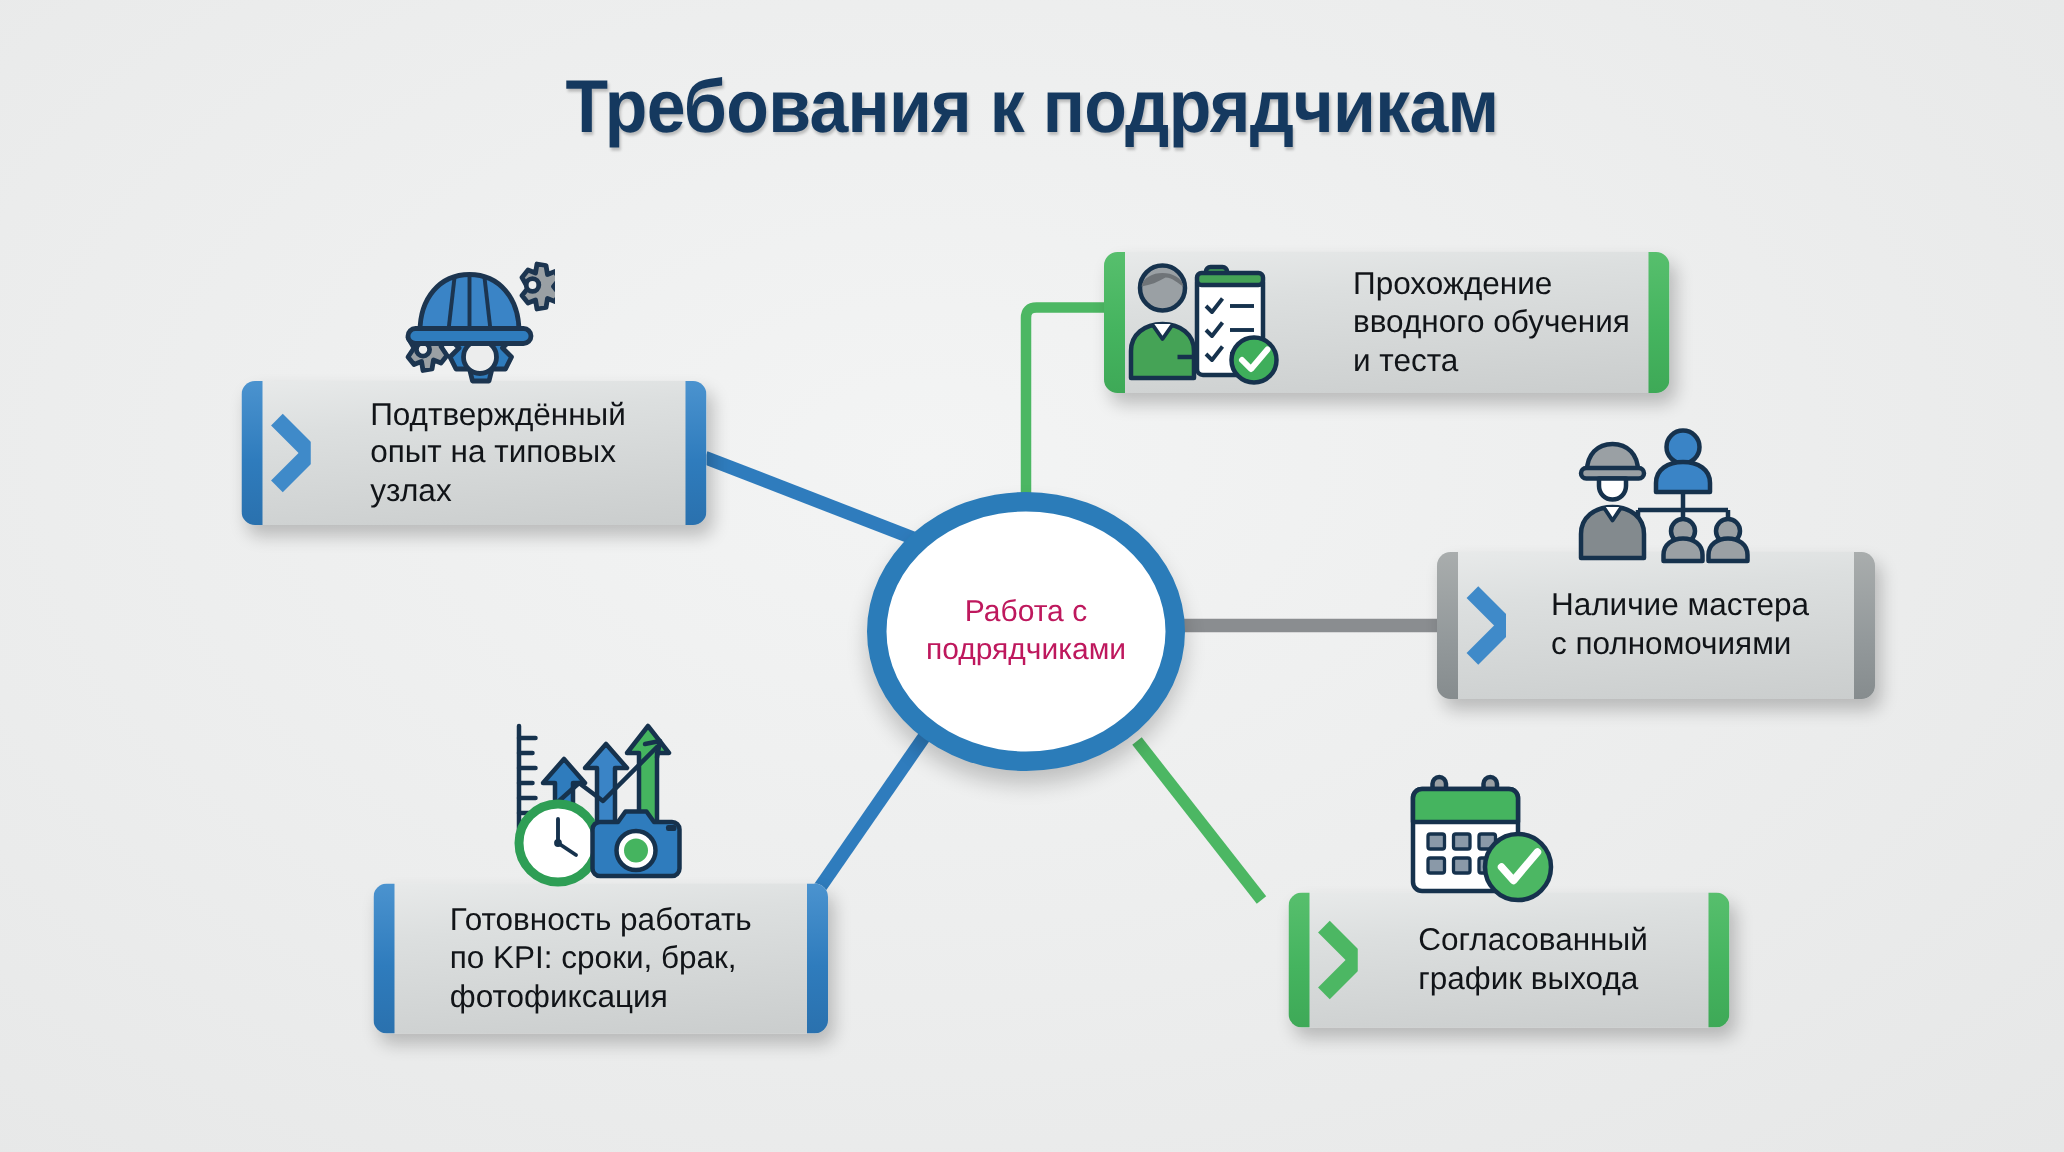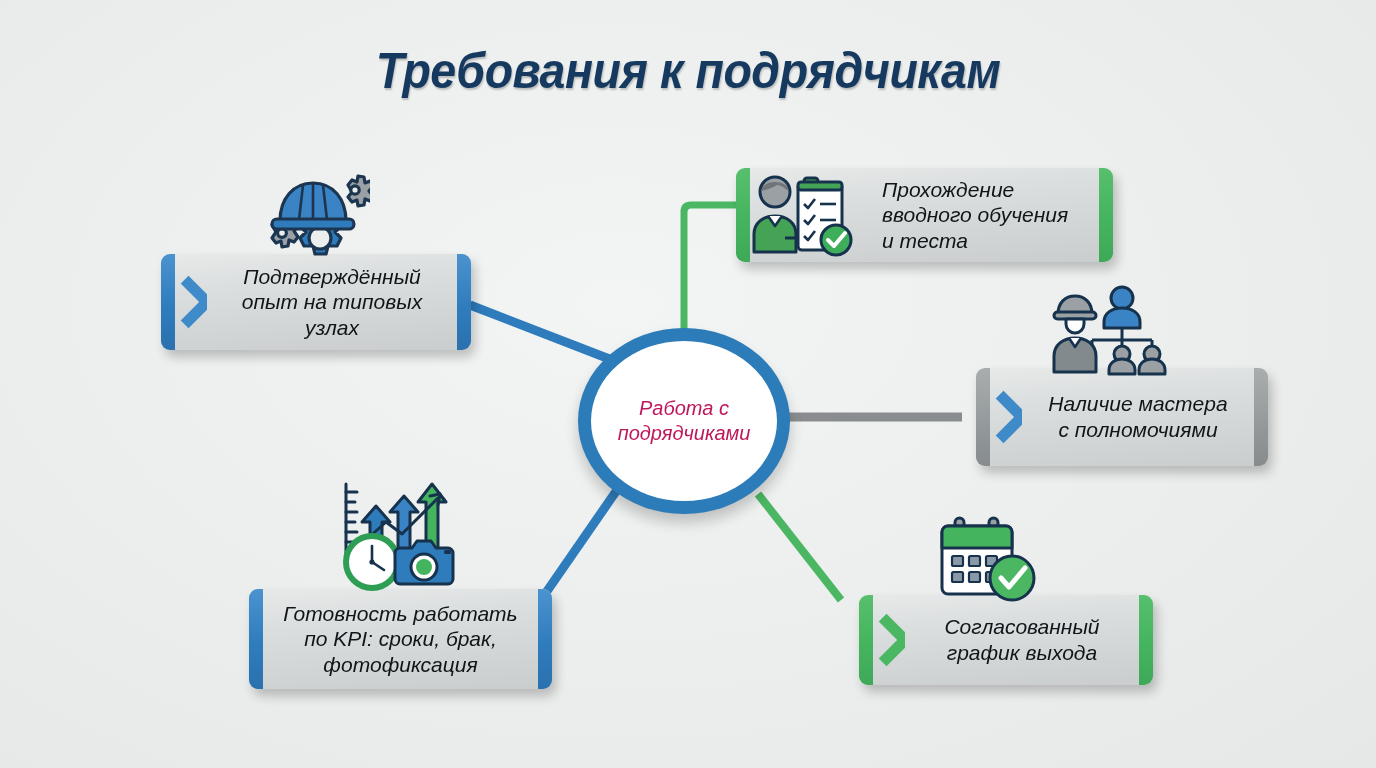--- a/index.html
+++ b/index.html
@@ -13,21 +13,20 @@
     overflow: hidden;
     background: radial-gradient(ellipse at 45% 40%, #f3f4f4 0%, #eceded 55%, #e6e7e7 100%);
     font-family: "Liberation Sans", sans-serif;
     position: relative;
   }
   #stage {
     position: absolute;
     inset: 0;
     width: 1376px;
     height: 724px;
-    font-style: italic;
   }
 
   
   .title {
     position: absolute;
     left: 0;
     top: 42px;
     width: 1376px;
     text-align: center;
     font-size: 50px;
@@ -114,27 +113,27 @@
     flex: 1 1 auto;
     display: flex;
     align-items: center;
     justify-content: center;
     padding: 6px 12px;
   }
   .node-text {
     font-size: 21px;
     line-height: 1.22;
     color: #111418;
-    text-align: center;
     white-space: pre-line;
   }
   .node-body.has-icon {
     justify-content: flex-start;
     gap: 10px;
     padding-left: 18px;
+    margin-left: 20px;
   }
   .node-body.has-icon .node-text { text-align: left; }
 
   
   .blue   .bar-left, .blue   .bar-right { background: linear-gradient(180deg,#4b93cf,#2f7cbd 55%,#2a71ae); }
   .blue   .chev { color: #3f8ac9; }
   .green  .bar-left, .green  .bar-right { background: linear-gradient(180deg,#57bf6d,#45b45f 55%,#3ea957); }
   .green  .chev { color: #4cb763; }
   .grayblue .bar-left  { background: linear-gradient(180deg,#a9adad,#93999b 60%,#868c8e); }
   .grayblue .bar-right { background: linear-gradient(180deg,#a9adad,#93999b 60%,#868c8e); }
@@ -345,21 +344,21 @@
     <div class="bar-left"></div>
     <div class="node-body has-icon">
       <div style="width:104px; flex:0 0 104px;"></div>
       <div class="node-text">Прохождение
 вводного обучения
 и теста</div>
     </div>
     <div class="bar-right"></div>
   </div>
 
-  <div class="node grayblue" style="left:958px; top:368px; width:292px; height:98px;margin-left:18px;">
+  <div class="node grayblue" style="left:958px; top:368px; width:292px; height:98px;">
     <div class="bar-left"></div>
     <div class="gap"></div>
     <div class="chev"></div>
     <div class="node-body">
       <div class="node-text">Наличие мастера
 с полномочиями</div>
     </div>
     <div class="bar-right"></div>
   </div>
 

